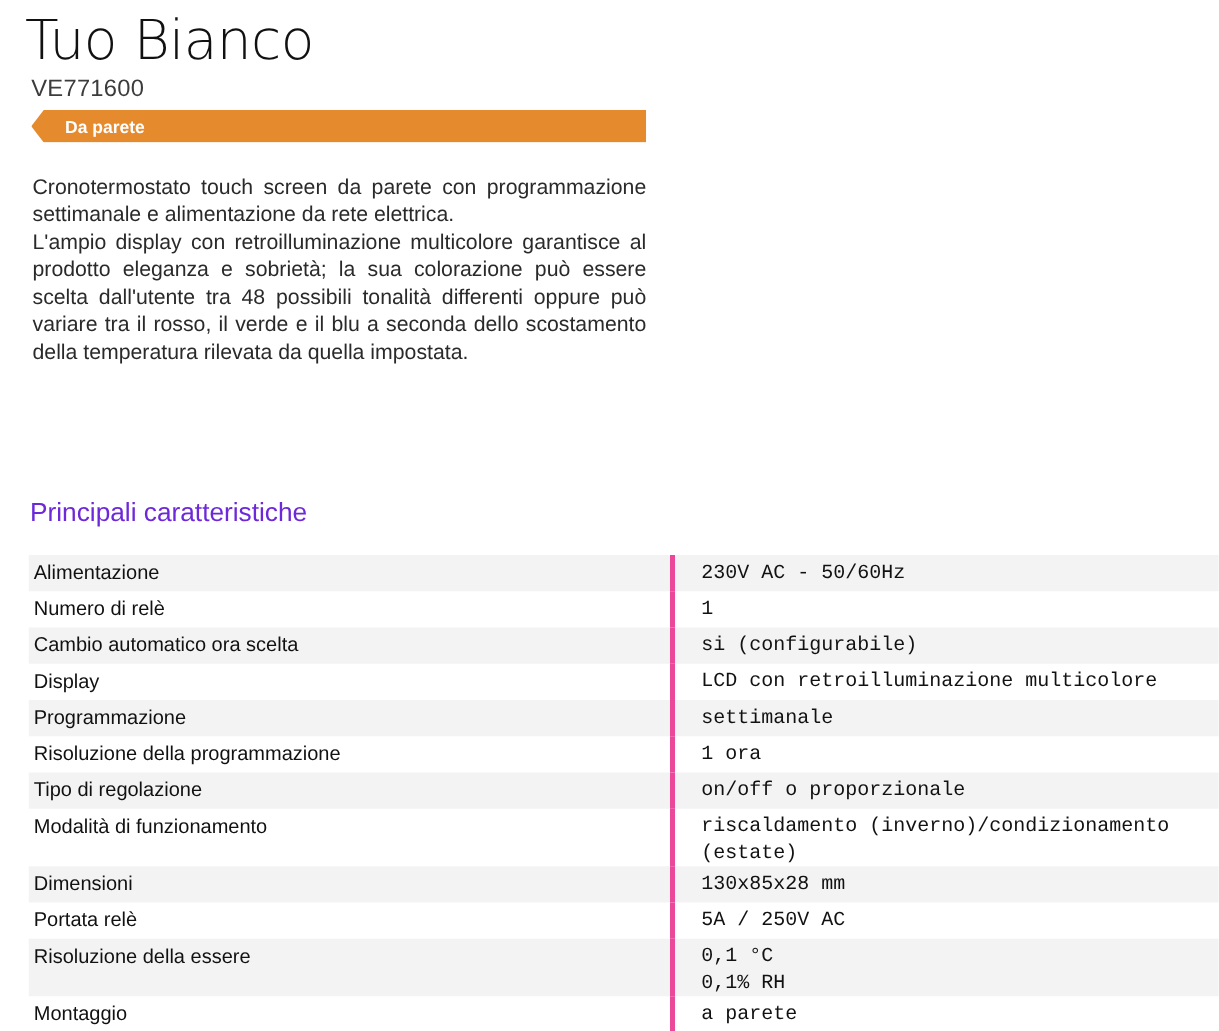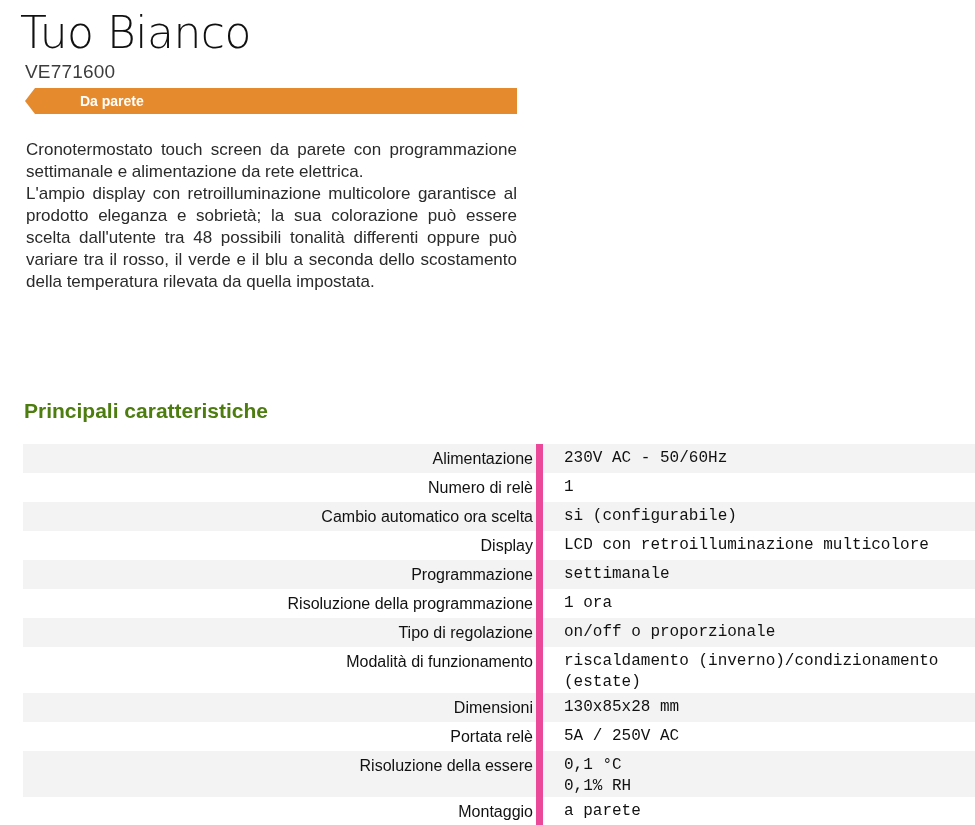--- a/index.html
+++ b/index.html
@@ -47,21 +47,20 @@
       clip-path: polygon(10px 0, 100% 0, 100% 100%, 10px 100%, 0 50%);
     }
     .badge-label {
       position: absolute;
       left: 27px;
       top: 4px;
       font-size: 14px;
       font-weight: bold;
       color: #ffffff;
       line-height: 18px;
-      margin-left: 28px;
     }
     .description {
       position: absolute;
       left: 26px;
       top: 139px;
       width: 491px;
       font-size: 17px;
       line-height: 22px;
       color: #2a2a2a;
       text-align: justify;
@@ -69,22 +68,22 @@
     }
     .description p {
       margin: 0;
     }
     .section-title {
       position: absolute;
       left: 24px;
       top: 397px;
       margin: 0;
       font-size: 21px;
-      font-weight: bold;
-      color: #4d7c0f;
+      font-weight: normal;
+      color: #6d28d9;
       line-height: 28px;
     }
     .specs {
       position: absolute;
       left: 23px;
       top: 444px;
       width: 952px;
       border-collapse: collapse;
       font-size: 16px;
       color: #111111;
@@ -93,22 +92,21 @@
       padding: 4px 3px 0 4px;
       height: 25px;
       vertical-align: top;
       line-height: 21px;
     }
     .specs tr.odd td {
       background: #f3f3f3;
     }
     .specs td.key {
       width: 506px;
-      border-right: 7px solid #ec4899;
-      text-align: right;
+      border-right: 4px solid #ec4899;
     }
     .specs td.val {
       padding-left: 21px;
       font-family: Liberation Mono, monospace;
     }
     .specs tr.tall td {
       height: 42px;
     }
   </style>
 </head>

